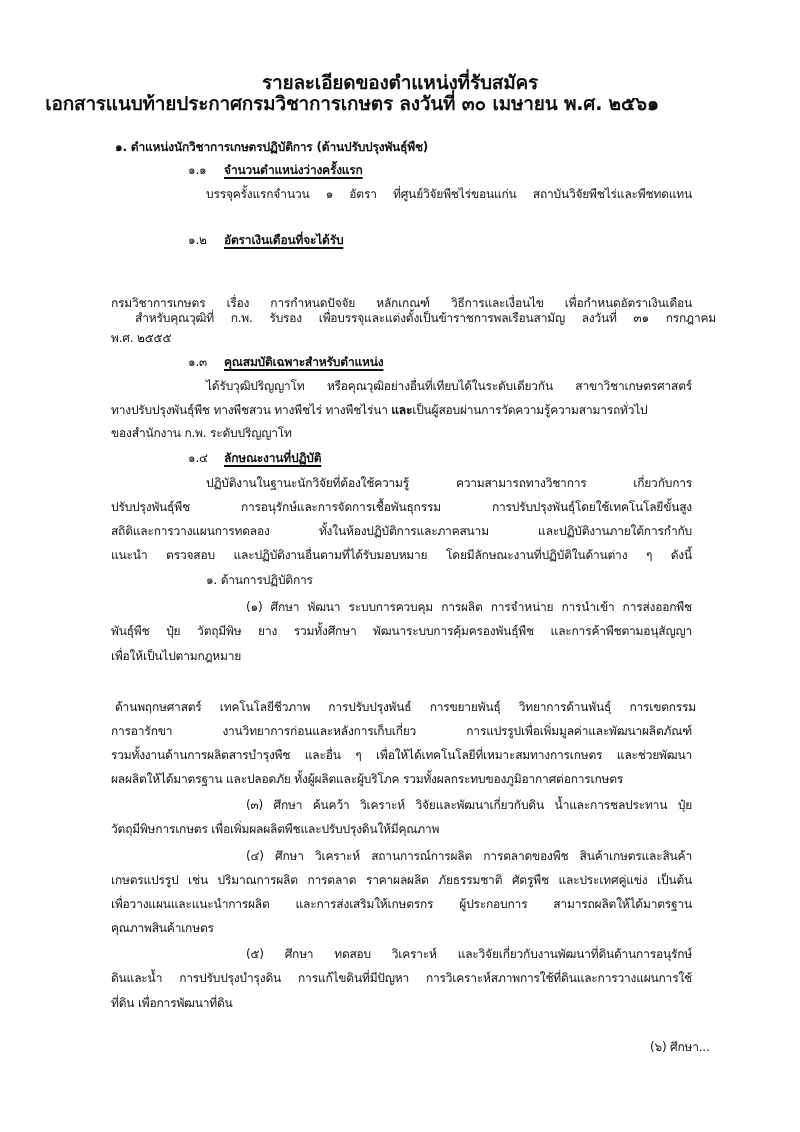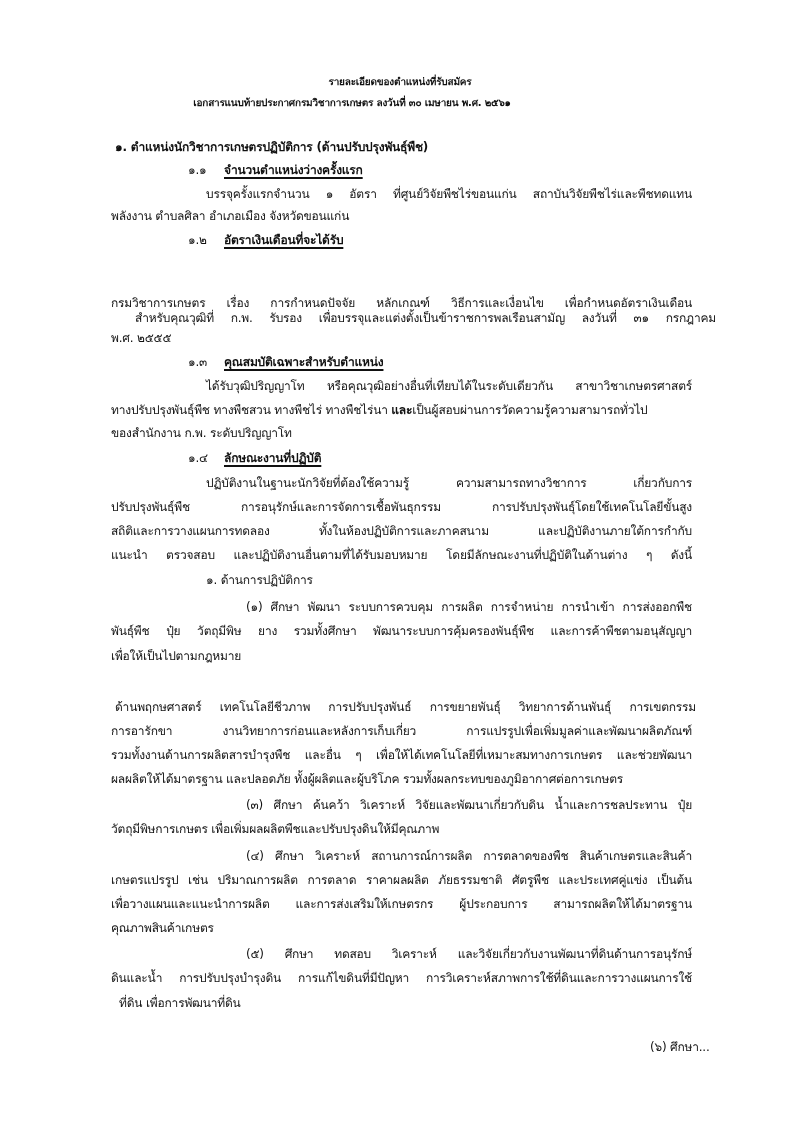--- a/index.html
+++ b/index.html
@@ -6,39 +6,38 @@
   body {
     width: 800px; height: 1132px; position: relative; overflow: hidden;
     font-family: "DejaVu Sans", "Liberation Sans", sans-serif;
     color: #111111;
   }
   .page { position: absolute; left: 0; top: 0; width: 800px; height: 1132px; }
   .line {
     position: absolute; white-space: nowrap; font-size: 12px; line-height: 20px;
     letter-spacing: -0.2px;
   }
-  .title { font-weight: bold; font-size: 10px; }
+  .title { font-weight: bold; font-size: 19px; }
   .bold { font-weight: bold; }
   .ul { text-decoration: underline; text-decoration-thickness: 1.5px; text-underline-offset: 3px; font-weight: bold; }
   .just { text-align: justify; text-align-last: justify; }
 </style>
 </head>
 <body>
 
 <div class="page">
 
   <div class="line title" style="left:0;width:800px;text-align:center;top:72px;">รายละเอียดของตำแหน่งที่รับสมัคร</div>
   <div class="line title" style="left:0;width:704px;text-align:center;top:93px;">เอกสารแนบท้ายประกาศกรมวิชาการเกษตร  ลงวันที่ ๓๐ เมษายน พ.ศ. ๒๕๖๑</div>
 
   <div class="line bold" style="left:115px;top:137px;">๑. ตำแหน่งนักวิชาการเกษตรปฏิบัติการ (ด้านปรับปรุงพันธุ์พืช)</div>
 
   <div class="line" style="left:188px;top:160px;">๑.๑</div>
   <div class="line ul" style="left:224px;top:160px;">จำนวนตำแหน่งว่างครั้งแรก</div>
   <div class="line just" style="left:206px;width:486px;top:184px;">บรรจุครั้งแรกจำนวน ๑ อัตรา  ที่ศูนย์วิจัยพืชไร่ขอนแก่น  สถาบันวิจัยพืชไร่และพืชทดแทน</div>
-  <div class="line" style="left:111px;top:206px;">พลังงาน  ตำบลศิลา  อำเภอเมือง  จังหวัดขอนแก่น</div>
 
   <div class="line" style="left:188px;top:230px;">๑.๒</div>
   <div class="line ul" style="left:224px;top:230px;">อัตราเงินเดือนที่จะได้รับ</div>
   <div class="line just" style="left:111px;width:581px;top:293px;">กรมวิชาการเกษตร  เรื่อง  การกำหนดปัจจัย หลักเกณฑ์ วิธีการและเงื่อนไข เพื่อกำหนดอัตราเงินเดือน</div>
   <div class="line just" style="left:111px;width:581px;top:308px;margin-left:24px;">สำหรับคุณวุฒิที่ ก.พ. รับรอง   เพื่อบรรจุและแต่งตั้งเป็นข้าราชการพลเรือนสามัญ ลงวันที่ ๓๑ กรกฎาคม</div>
   <div class="line" style="left:111px;top:328px;">พ.ศ. ๒๕๕๕</div>
 
   <div class="line" style="left:188px;top:352px;">๑.๓</div>
   <div class="line ul" style="left:224px;top:352px;">คุณสมบัติเฉพาะสำหรับตำแหน่ง</div>
   <div class="line just" style="left:206px;width:486px;top:376px;">ได้รับวุฒิปริญญาโท หรือคุณวุฒิอย่างอื่นที่เทียบได้ในระดับเดียวกัน สาขาวิชาเกษตรศาสตร์</div>
@@ -67,17 +66,17 @@
   <div class="line just" style="left:246px;width:446px;top:795px;">(๓)  ศึกษา ค้นคว้า วิเคราะห์ วิจัยและพัฒนาเกี่ยวกับดิน น้ำและการชลประทาน ปุ๋ย</div>
   <div class="line" style="left:111px;top:819px;">วัตถุมีพิษการเกษตร เพื่อเพิ่มผลผลิตพืชและปรับปรุงดินให้มีคุณภาพ</div>
 
   <div class="line just" style="left:246px;width:446px;top:846px;">(๔)  ศึกษา วิเคราะห์ สถานการณ์การผลิต การตลาดของพืช สินค้าเกษตรและสินค้า</div>
   <div class="line just" style="left:111px;width:581px;top:870px;">เกษตรแปรรูป เช่น ปริมาณการผลิต การตลาด ราคาผลผลิต ภัยธรรมชาติ ศัตรูพืช และประเทศคู่แข่ง เป็นต้น</div>
   <div class="line just" style="left:111px;width:581px;top:894px;">เพื่อวางแผนและแนะนำการผลิต และการส่งเสริมให้เกษตรกร ผู้ประกอบการ สามารถผลิตให้ได้มาตรฐาน</div>
   <div class="line" style="left:111px;top:918px;">คุณภาพสินค้าเกษตร</div>
 
   <div class="line just" style="left:246px;width:446px;top:944px;">(๕)  ศึกษา ทดสอบ วิเคราะห์ และวิจัยเกี่ยวกับงานพัฒนาที่ดินด้านการอนุรักษ์</div>
   <div class="line just" style="left:111px;width:581px;top:968px;">ดินและน้ำ การปรับปรุงบำรุงดิน การแก้ไขดินที่มีปัญหา การวิเคราะห์สภาพการใช้ที่ดินและการวางแผนการใช้</div>
-  <div class="line" style="left:111px;top:993px;margin-left:8px;">ที่ดิน เพื่อการพัฒนาที่ดิน</div>
+  <div class="line" style="left:111px;top:993px;">ที่ดิน เพื่อการพัฒนาที่ดิน</div>
 
   <div class="line" style="left:650px;top:1037px;">(๖)  ศึกษา...</div>
 
 </div>
 
 </body></html>

